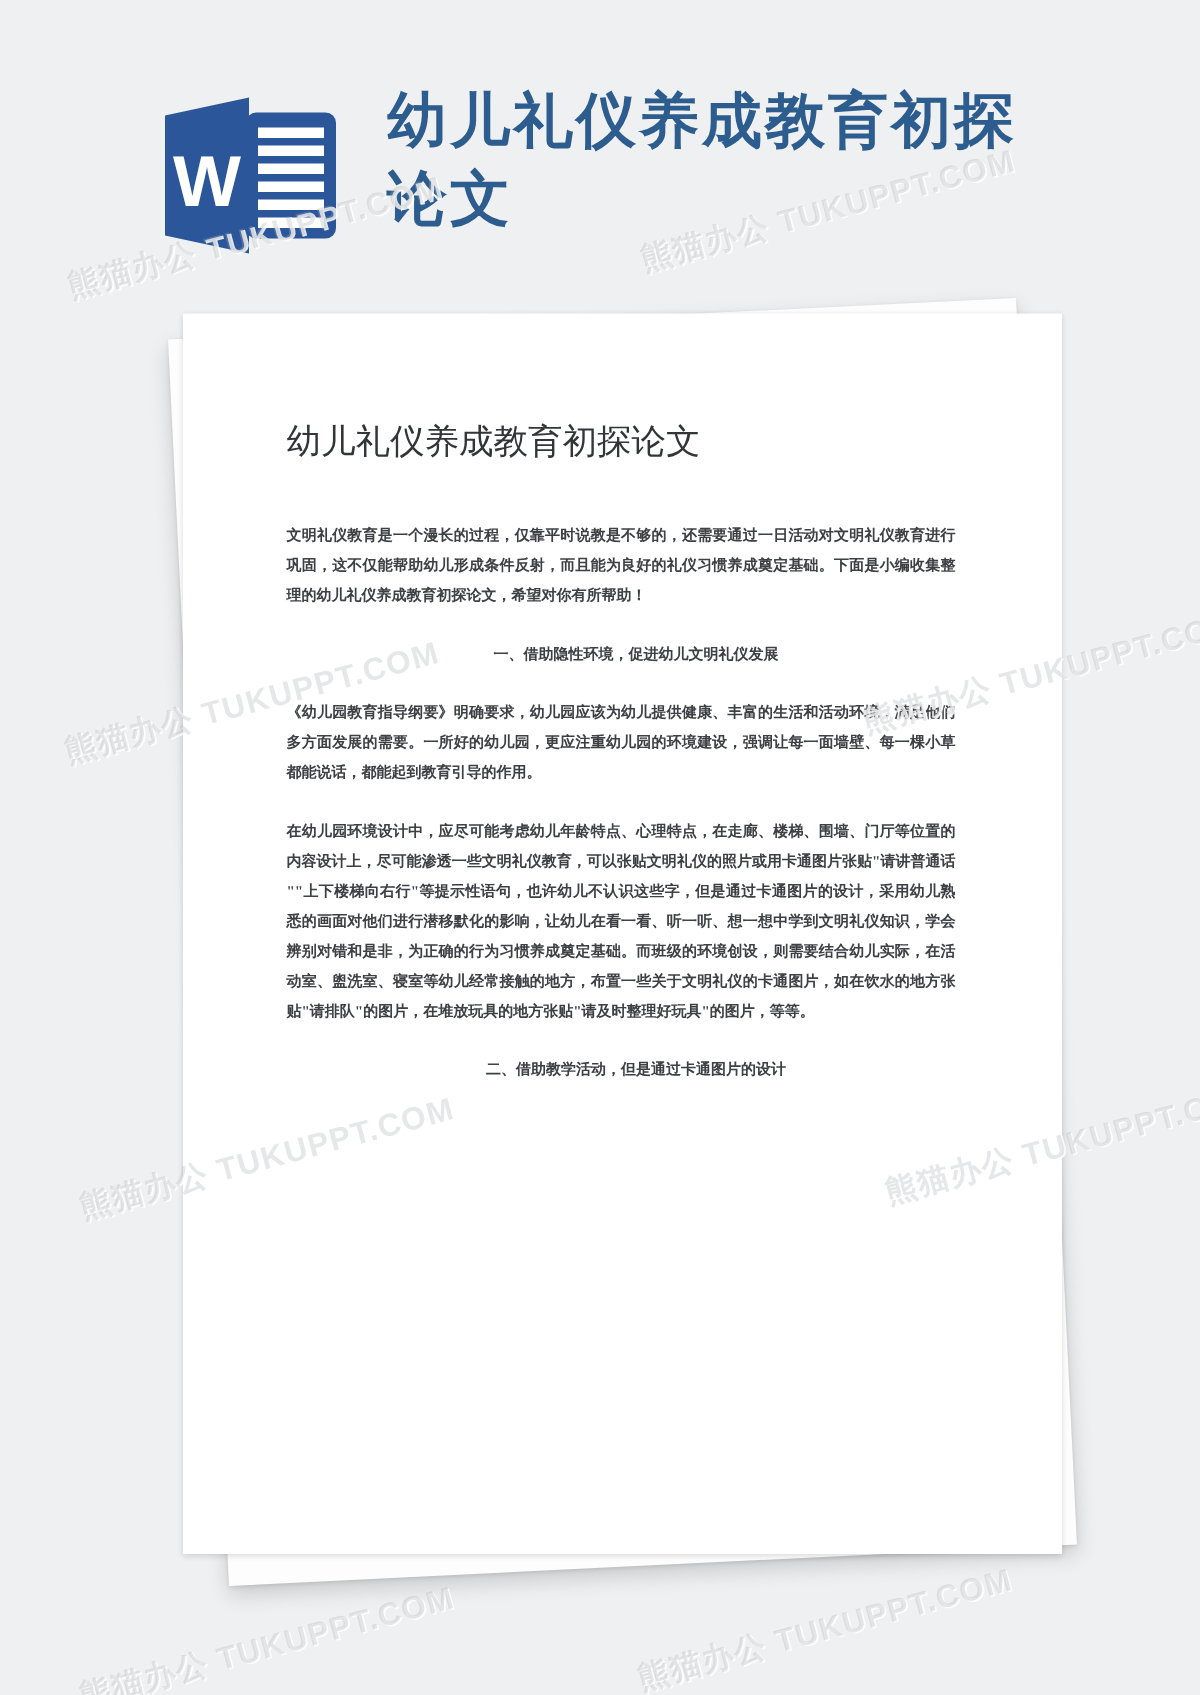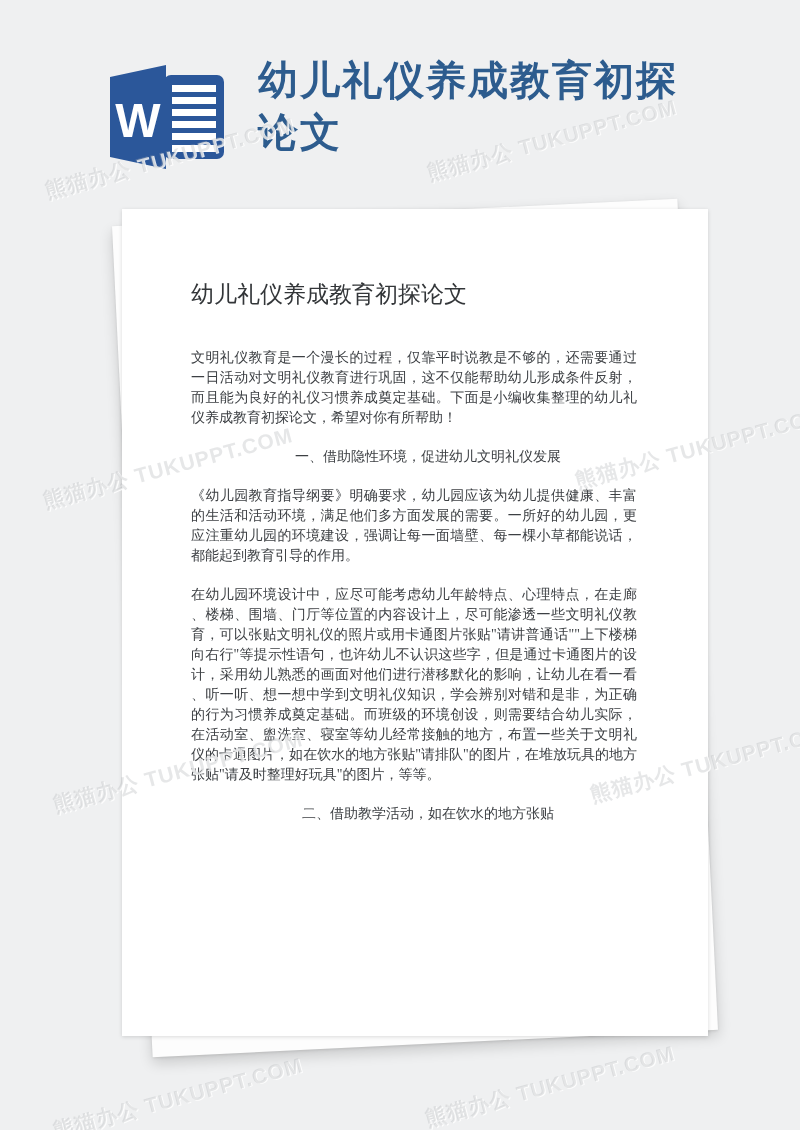--- a/index.html
+++ b/index.html
@@ -42,25 +42,26 @@
   .doc-title {
     margin: 0 0 38px 0;
     font-family: "Liberation Serif", "DejaVu Serif", serif;
     font-weight: normal;
     font-size: 23px; line-height: 30px;
     color: #333639;
   }
   .doc-para {
     margin: 0 0 19px 0;
     font-family: "Liberation Serif", "DejaVu Serif", serif;
-    font-size: 14px; line-height: 20px;
+    font-size: 10px; line-height: 20px;
     color: #3d4044;
     text-align: justify;
     line-break: anywhere;
     overflow-wrap: anywhere;
+    font-weight: bold;
   }
   .doc-section-heading { text-indent: 2em; text-align: center; }
 
   
   .watermark-layer { position: absolute; inset: 0; pointer-events: none; }
   .wm {
     position: absolute;
     transform: translate(-50%, -50%) rotate(-15deg);
     font-family: "Liberation Sans", "DejaVu Sans", sans-serif;
     font-weight: bold;
@@ -96,21 +97,21 @@
     <h1 class="page-title">幼儿礼仪养成教育初探论文</h1>
   </div>
 
   <div class="doc-page">
     <h2 class="doc-title">幼儿礼仪养成教育初探论文</h2>
     <div>
         <p class="doc-para">文明礼仪教育是一个漫长的过程，仅靠平时说教是不够的，还需要通过一日活动对文明礼仪教育进行巩固，这不仅能帮助幼儿形成条件反射，而且能为良好的礼仪习惯养成奠定基础。下面是小编收集整理的幼儿礼仪养成教育初探论文，希望对你有所帮助！</p>
         <p class="doc-para doc-section-heading">一、借助隐性环境，促进幼儿文明礼仪发展</p>
         <p class="doc-para">《幼儿园教育指导纲要》明确要求，幼儿园应该为幼儿提供健康、丰富的生活和活动环境，满足他们多方面发展的需要。一所好的幼儿园，更应注重幼儿园的环境建设，强调让每一面墙壁、每一棵小草都能说话，都能起到教育引导的作用。</p>
         <p class="doc-para">在幼儿园环境设计中，应尽可能考虑幼儿年龄特点、心理特点，在走廊、楼梯、围墙、门厅等位置的内容设计上，尽可能渗透一些文明礼仪教育，可以张贴文明礼仪的照片或用卡通图片张贴"请讲普通话""上下楼梯向右行"等提示性语句，也许幼儿不认识这些字，但是通过卡通图片的设计，采用幼儿熟悉的画面对他们进行潜移默化的影响，让幼儿在看一看、听一听、想一想中学到文明礼仪知识，学会辨别对错和是非，为正确的行为习惯养成奠定基础。而班级的环境创设，则需要结合幼儿实际，在活动室、盥洗室、寝室等幼儿经常接触的地方，布置一些关于文明礼仪的卡通图片，如在饮水的地方张贴"请排队"的图片，在堆放玩具的地方张贴"请及时整理好玩具"的图片，等等。</p>
-        <p class="doc-para doc-section-heading">二、借助教学活动，如在饮水的地方张贴</p>
+        <p class="doc-para doc-section-heading">二、借助教学活动，但是通过卡通图片的设计</p>
       </div>
   </div>
 
   <div class="watermark-layer">
       <span class="wm" style="left: 170px; top: 158px;">熊猫办公 TUKUPPT.COM</span>
       <span class="wm" style="left: 552px; top: 140px;">熊猫办公 TUKUPPT.COM</span>
       <span class="wm" style="left: 168px; top: 468px;">熊猫办公 TUKUPPT.COM</span>
       <span class="wm" style="left: 700px; top: 448px;">熊猫办公 TUKUPPT.COM</span>
       <span class="wm" style="left: 178px; top: 772px;">熊猫办公 TUKUPPT.COM</span>
       <span class="wm" style="left: 715px; top: 762px;">熊猫办公 TUKUPPT.COM</span>

